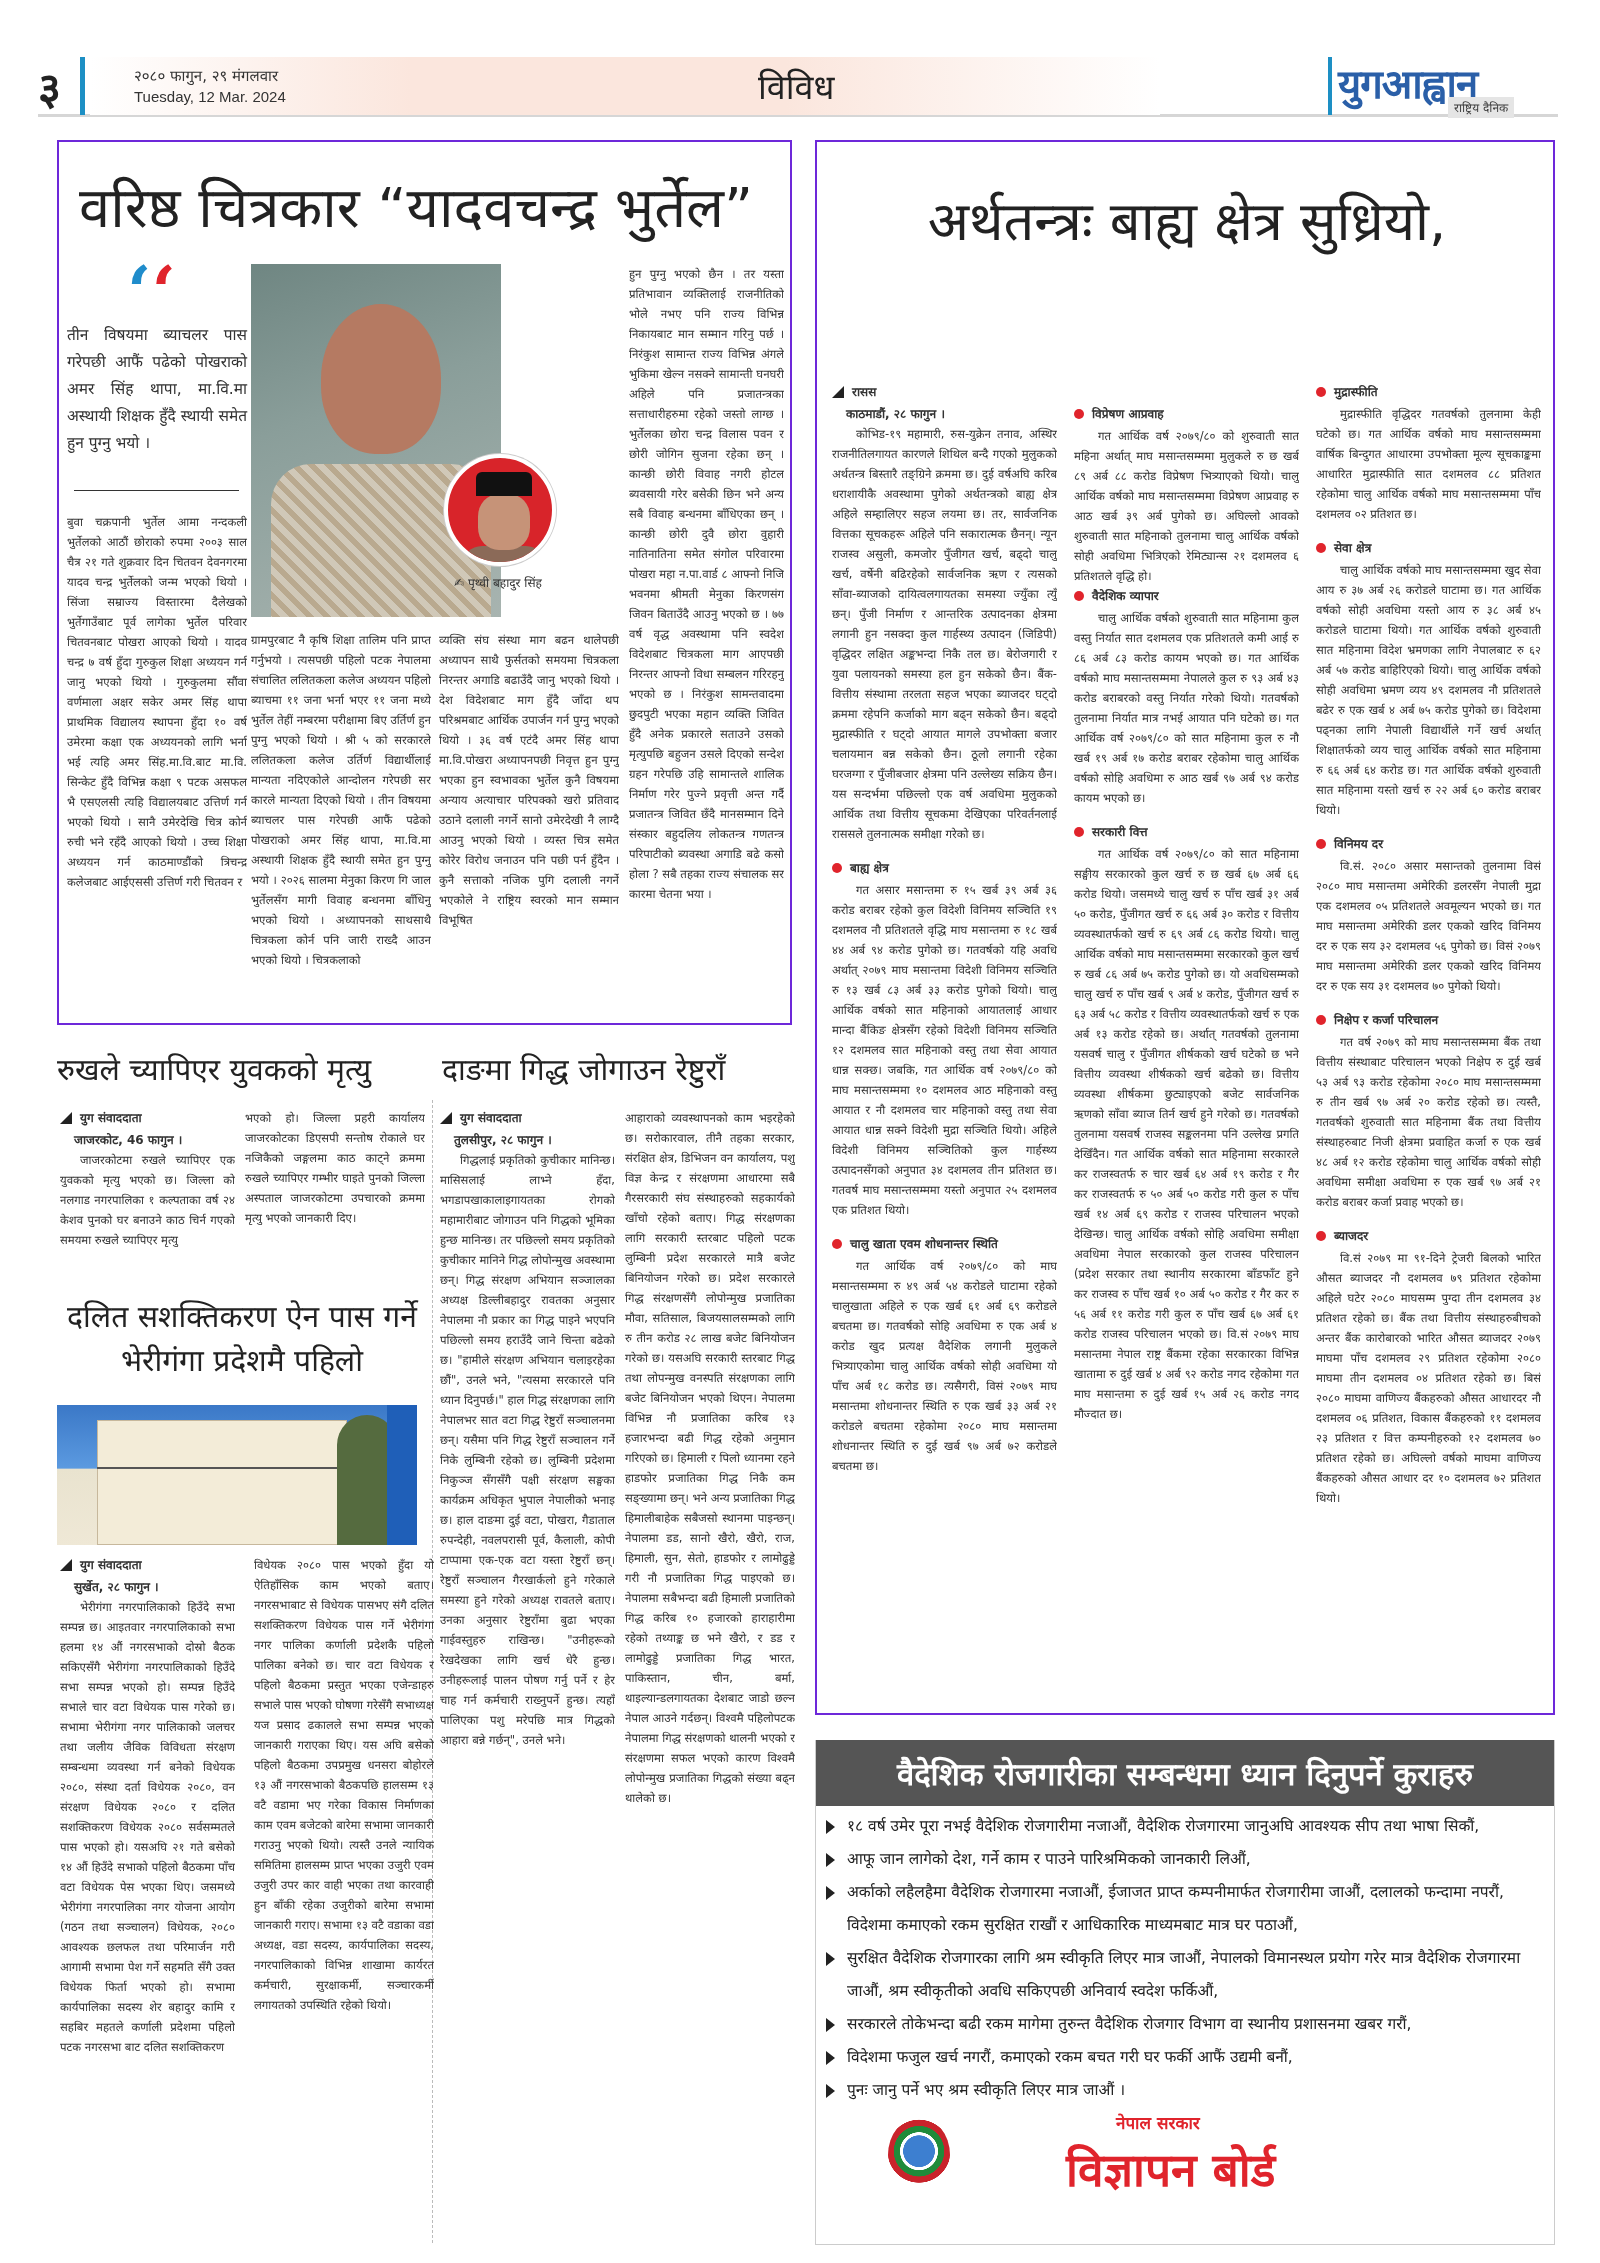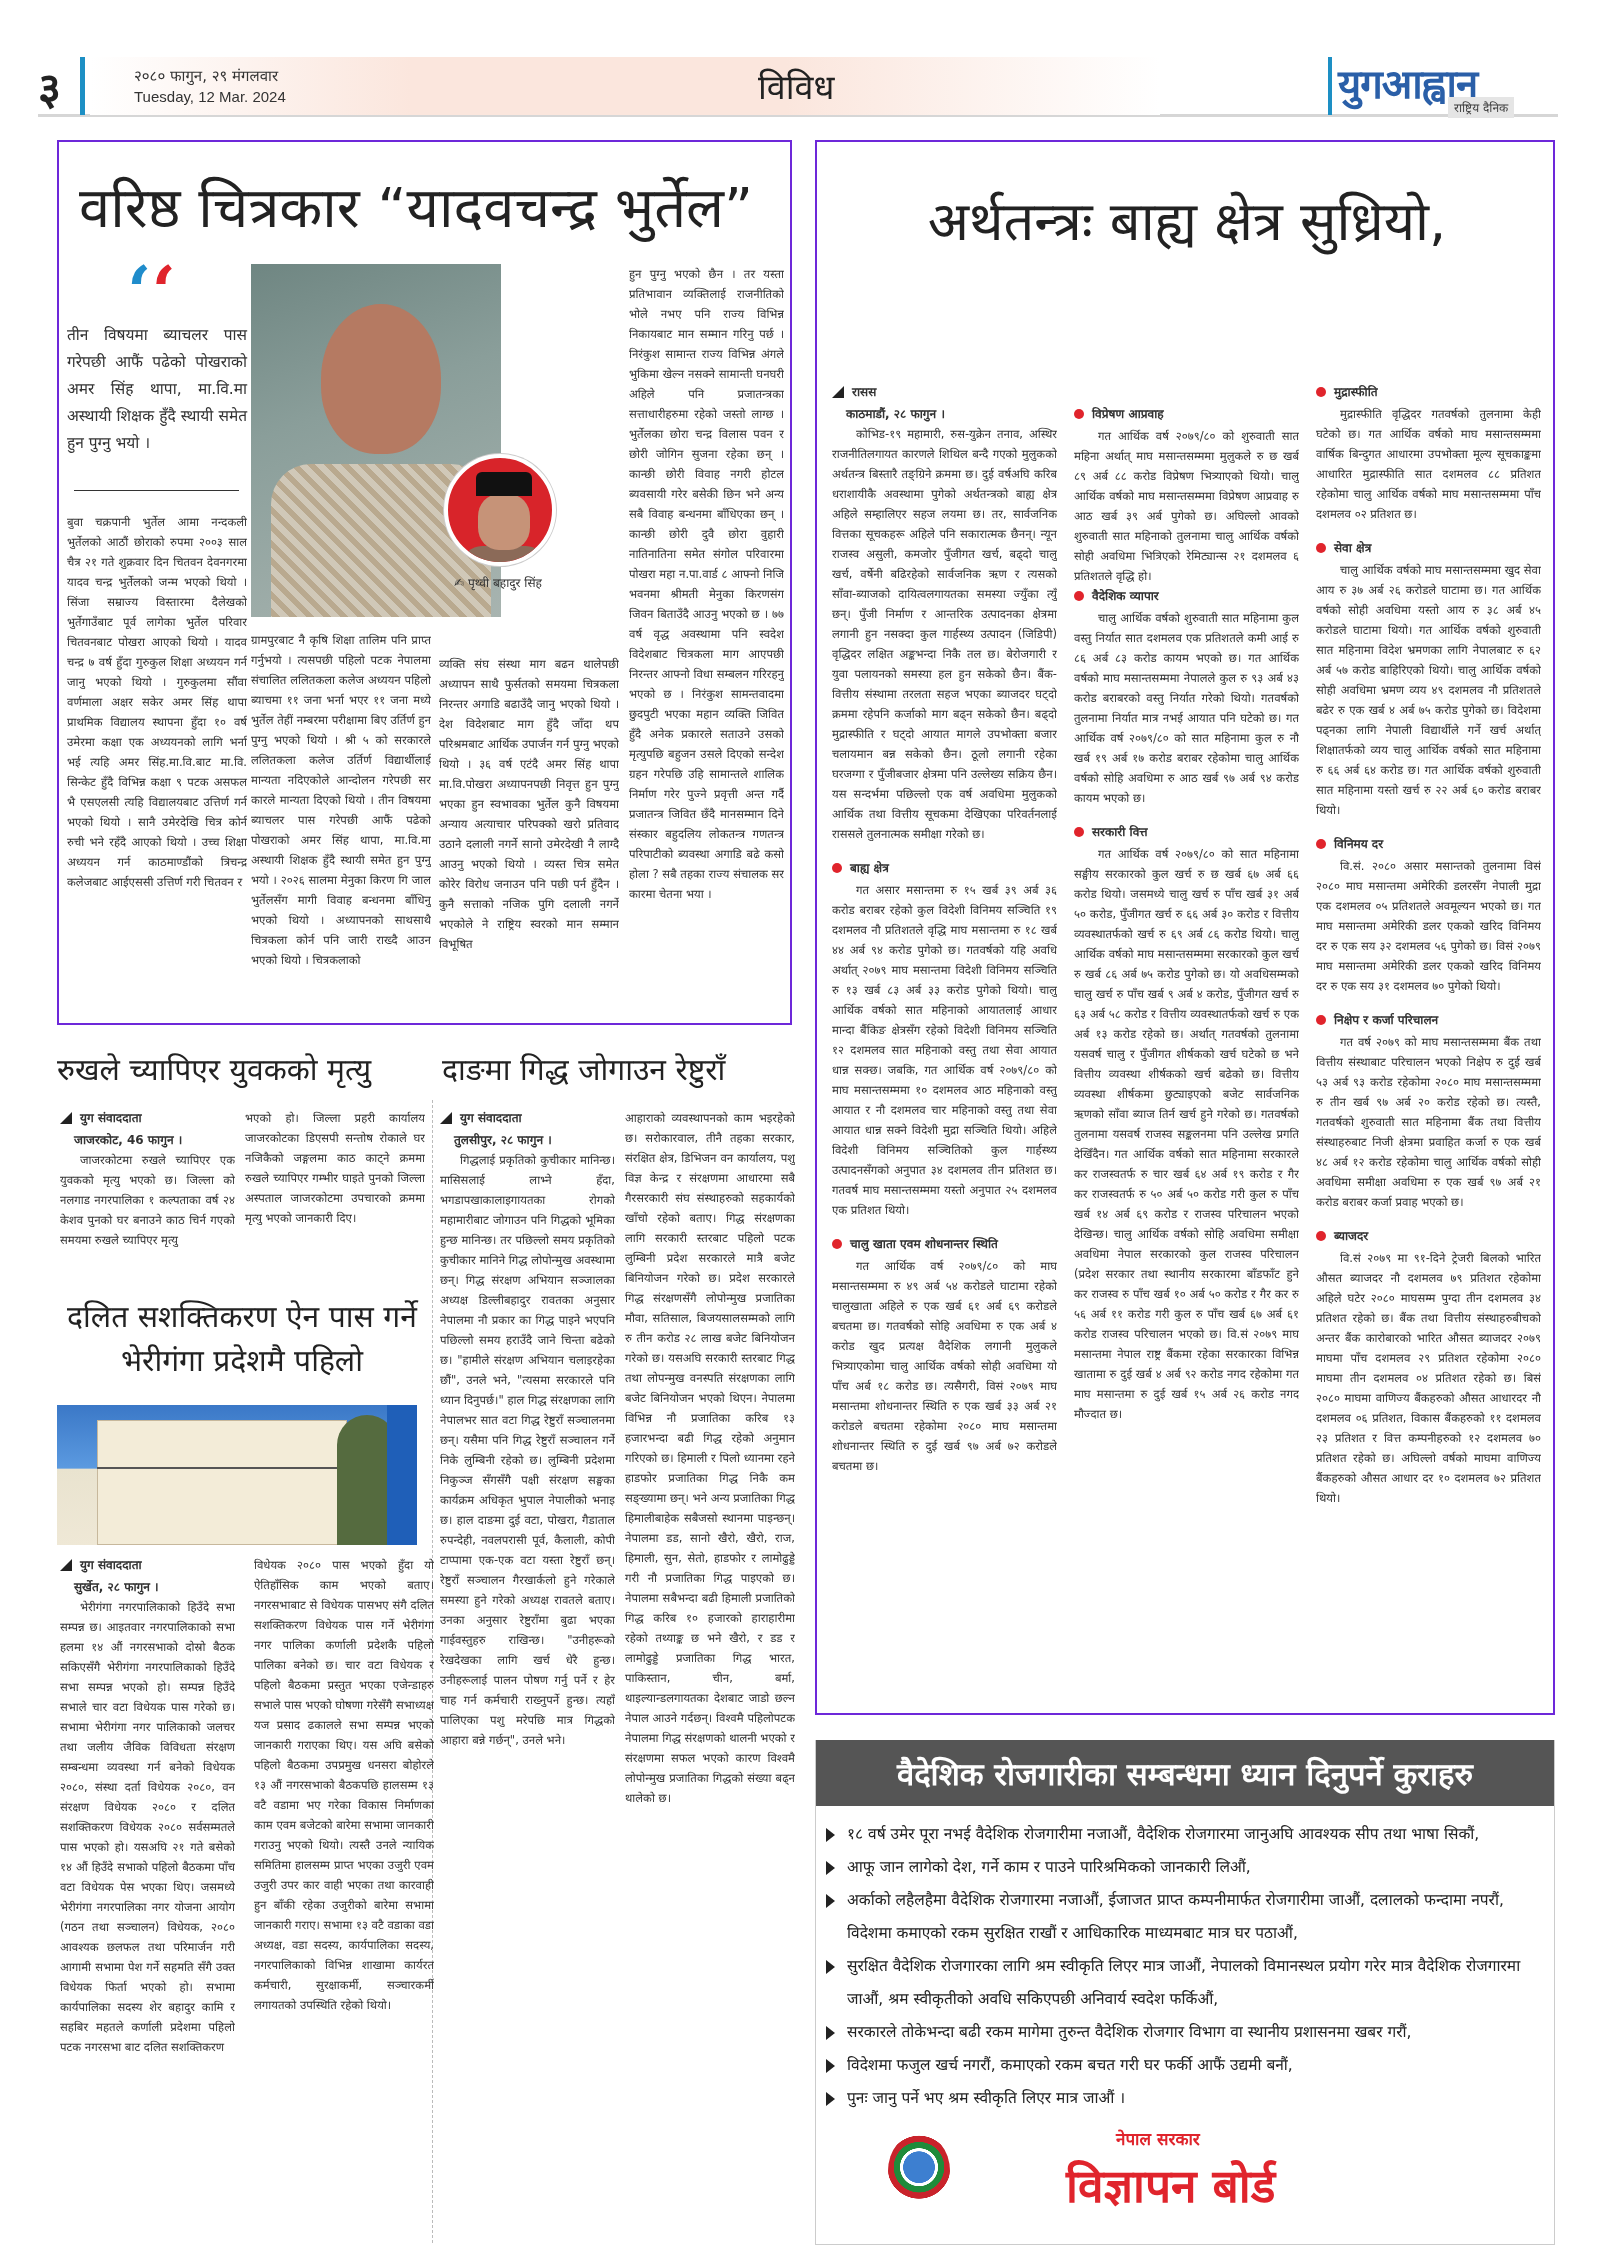--- a/index.html
+++ b/index.html
@@ -29,21 +29,21 @@
   .photo-main { position: absolute; left: 192px; top: 122px; width: 250px; height: 353px; background: linear-gradient(160deg,#6f8682 0%,#8a9e9a 40%,#a8b4b0 100%); overflow: hidden; }
   .photo-main .head { position: absolute; left: 70px; top: 40px; width: 120px; height: 150px; border-radius: 50% 50% 45% 45%; background: #b57a62; }
   .photo-main .shirt { position: absolute; left: 20px; top: 200px; width: 220px; height: 160px; border-radius: 40px 40px 0 0; background: repeating-linear-gradient(45deg,#d0c8b8 0 6px,#b9a98f 6px 12px); }
   .inset-photo { position: absolute; left: 385px; top: 312px; width: 112px; height: 112px; border-radius: 50%; border: 4px solid #fff; background: #d8242a; overflow: hidden; box-shadow: 0 0 0 1px #ccc; }
   .inset-photo .cap { position: absolute; left: 28px; top: 14px; width: 56px; height: 24px; background: #111; border-radius: 6px 6px 0 0; }
   .inset-photo .face { position: absolute; left: 30px; top: 36px; width: 52px; height: 56px; background: #c69378; border-radius: 40%; }
   .inset-photo .body { position: absolute; left: 14px; top: 88px; width: 84px; height: 40px; background: #8b6a58; border-radius: 20px 20px 0 0; }
   .byline { position: absolute; left: 395px; top: 432px; font-size: 12px; color: #333; font-family: "DejaVu Sans", sans-serif; white-space: nowrap; }
   .c1a { position: absolute; left: 8px; top: 370px; width: 180px; height: 510px; }
   .c1b { position: absolute; left: 192px; top: 488px; width: 180px; height: 392px; }
-  .c1c { position: absolute; left: 380px; top: 488px; width: 180px; height: 392px; margin-top: 24px; }
+  .c1c { position: absolute; left: 380px; top: 488px; width: 180px; height: 392px; }
   .c1d { position: absolute; left: 570px; top: 122px; width: 155px; height: 758px; }
 
   
   .art2 { left: 815px; top: 140px; width: 740px; height: 1575px; }
   .art2-title { position: absolute; left: 0; width: 740px; top: 40px; font-size: 54px; line-height: 80px; color: #222; text-align: center; font-family: "DejaVu Sans", sans-serif; }
   .sub-head { font-weight: bold; font-size: 12px; color: #333; display: flex; align-items: center; gap: 8px; margin-bottom: 2px; }
   .red-dot { width: 10px; height: 10px; border-radius: 50%; background: #e0242c; display: inline-block; }
   .tri { width: 0; height: 0; border-left: 12px solid transparent; border-bottom: 12px solid #222; display: inline-block; }
   .rc1 { position: absolute; left: 15px; top: 240px; width: 225px; height: 1320px; }
   .rc2 { position: absolute; left: 257px; top: 240px; width: 225px; height: 1320px; }
@@ -65,21 +65,21 @@
   .bldg-photo .b1 { position: absolute; left: 40px; top: 15px; width: 250px; height: 125px; background: #f3ecd8; border: 1px solid #c7b89c; }
   .bldg-photo .rail { position: absolute; left: 40px; top: 62px; width: 250px; height: 2px; background: #555; }
   .bldg-photo .tree { position: absolute; left: 280px; top: 10px; width: 60px; height: 130px; background: #556b3f; border-radius: 30px 30px 0 0; }
   .bldg-photo .blue { position: absolute; right: 0; top: 0; width: 30px; height: 140px; background: #1f5fb8; }
   .s3a { position: absolute; left: 60px; top: 1555px; width: 175px; height: 690px; }
   .s3b { position: absolute; left: 254px; top: 1555px; width: 180px; height: 690px; }
 
   
   .ad { position: absolute; left: 815px; top: 1740px; width: 740px; height: 505px; border: 1px solid #ccc; border-top: none; }
   .ad-head { background: #555; color: #fff; font-size: 31px; font-weight: bold; text-align: center; padding: 12px 0; font-family: "DejaVu Sans", sans-serif; white-space: nowrap; }
-  .ad-list { list-style: none; padding: 12px 10px; }
+  .ad-list { list-style: none; padding: 4px 10px; }
   .ad-list li { font-size: 15.5px; line-height: 33px; color: #222; font-family: "DejaVu Sans", sans-serif; display: flex; gap: 12px; }
   .ad-list .arrow { width: 0; height: 0; border-top: 7px solid transparent; border-bottom: 7px solid transparent; border-left: 9px solid #222; margin-top: 10px; flex-shrink: 0; }
   .ad-footer { position: relative; height: 120px; }
   .emblem { position: absolute; left: 72px; top: 6px; width: 62px; height: 76px; border-radius: 50%; background: radial-gradient(circle at 50% 45%,#3d7fd0 0 30%,#fff 31% 36%,#1f8b3a 37% 48%,#c9232b 49% 60%,transparent 61%); }
   .gov { position: absolute; left: 300px; top: 0; font-size: 17px; color: #e0242c; font-weight: bold; font-family: "DejaVu Sans", sans-serif; }
   .board { position: absolute; left: 250px; top: 26px; font-size: 46px; color: #e0242c; font-weight: bold; font-family: "DejaVu Sans", sans-serif; }
 </style>
 </head>
 <body>
 

